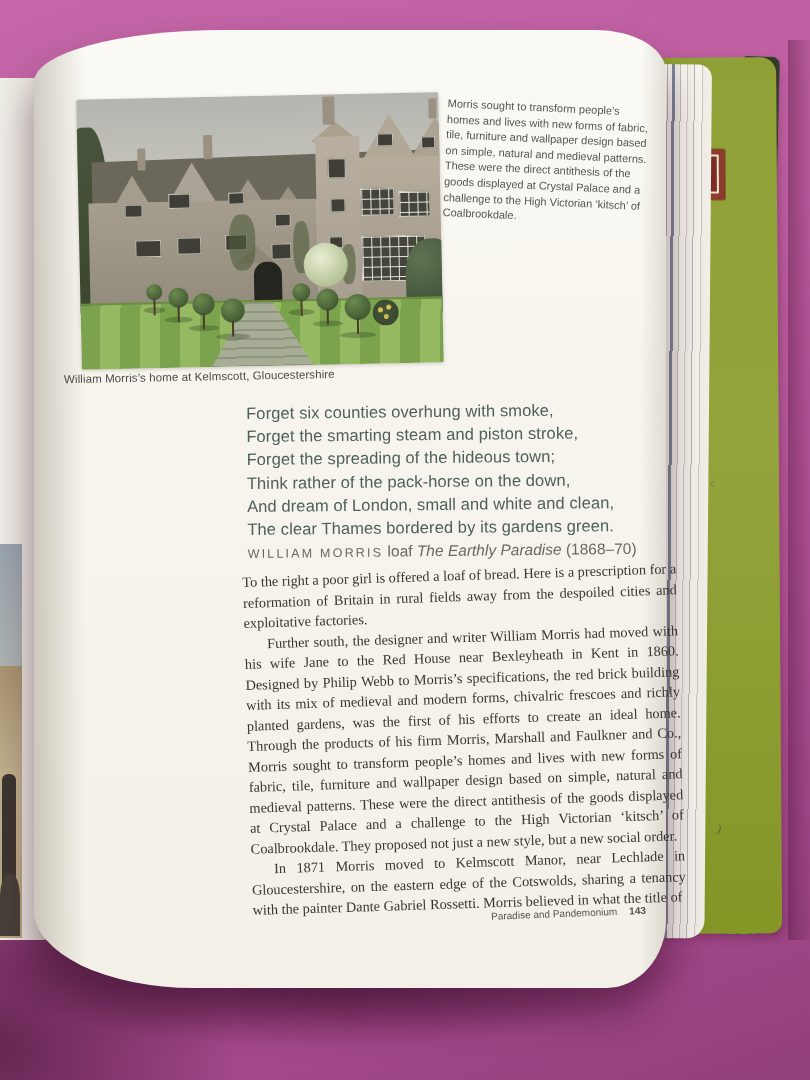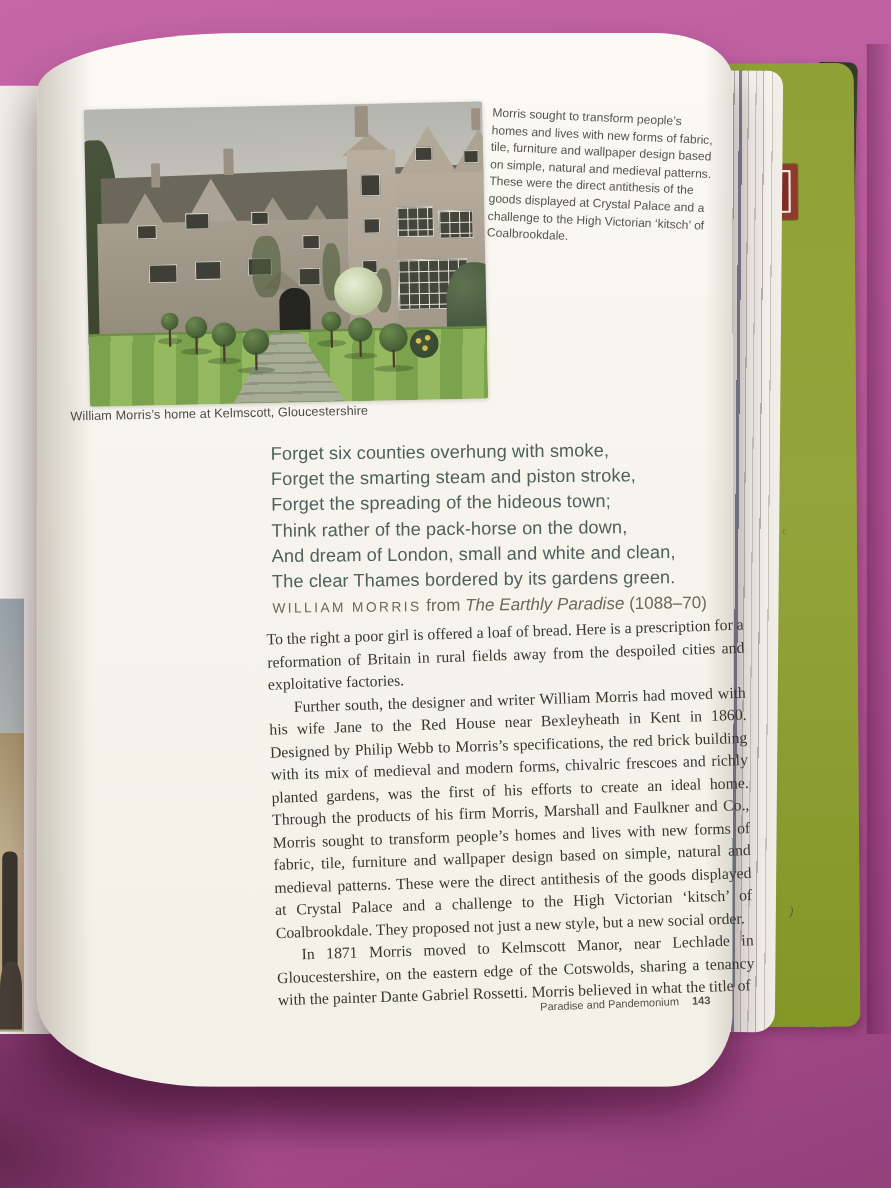--- a/index.html
+++ b/index.html
@@ -234,21 +234,21 @@
 
     <div class="sidebar-note">Morris sought to transform people’s homes and lives with new forms of fabric, tile, furniture and wallpaper design based on simple, natural and medieval patterns. These were the direct antithesis of the goods displayed at Crystal Palace and a challenge to the High Victorian ‘kitsch’ of Coalbrookdale.</div>
 
     <div class="poem">
       <span class="poem-line">Forget six counties overhung with smoke,</span>
       <span class="poem-line">Forget the smarting steam and piston stroke,</span>
       <span class="poem-line">Forget the spreading of the hideous town;</span>
       <span class="poem-line">Think rather of the pack-horse on the down,</span>
       <span class="poem-line">And dream of London, small and white and clean,</span>
       <span class="poem-line">The clear Thames bordered by its gardens green.</span>
-      <span class="poem-attr"><span class="attr-author span-static">WILLIAM MORRIS</span><span class="span-static"> from </span><span class="attr-work span-static">The Earthly Paradise</span><span class="span-static"> (1088–70)</span></span>
+      <span class="poem-attr"><span class="attr-author span-static">WILLIAM MORRIS</span><span class="span-static"> loaf </span><span class="attr-work span-static">The Earthly Paradise</span><span class="span-static"> (1868–70)</span></span>
     </div>
 
     <div class="body-text">
       <p>To the right a poor girl is offered a loaf of bread. Here is a prescription for a reformation of Britain in rural fields away from the despoiled cities and exploitative factories.</p>
       <p>Further south, the designer and writer William Morris had moved with his wife Jane to the Red House near Bexleyheath in Kent in 1860. Designed by Philip Webb to Morris’s specifications, the red brick building with its mix of medieval and modern forms, chivalric frescoes and richly planted gardens, was the first of his efforts to create an ideal home. Through the products of his firm Morris, Marshall and Faulkner and Co., Morris sought to transform people’s homes and lives with new forms of fabric, tile, furniture and wallpaper design based on simple, natural and medieval patterns. These were the direct antithesis of the goods displayed at Crystal Palace and a challenge to the High Victorian ‘kitsch’ of Coalbrookdale. They proposed not just a new style, but a new social order.</p>
       <p>In 1871 Morris moved to Kelmscott Manor, near Lechlade in Gloucestershire, on the eastern edge of the Cotswolds, sharing a tenancy with the painter Dante Gabriel Rossetti. Morris believed in what the title of</p>
     </div>
 
     <div class="page-footer">
       <span class="span-static">Paradise and Pandemonium</span><span class="footer-num">143</span>

